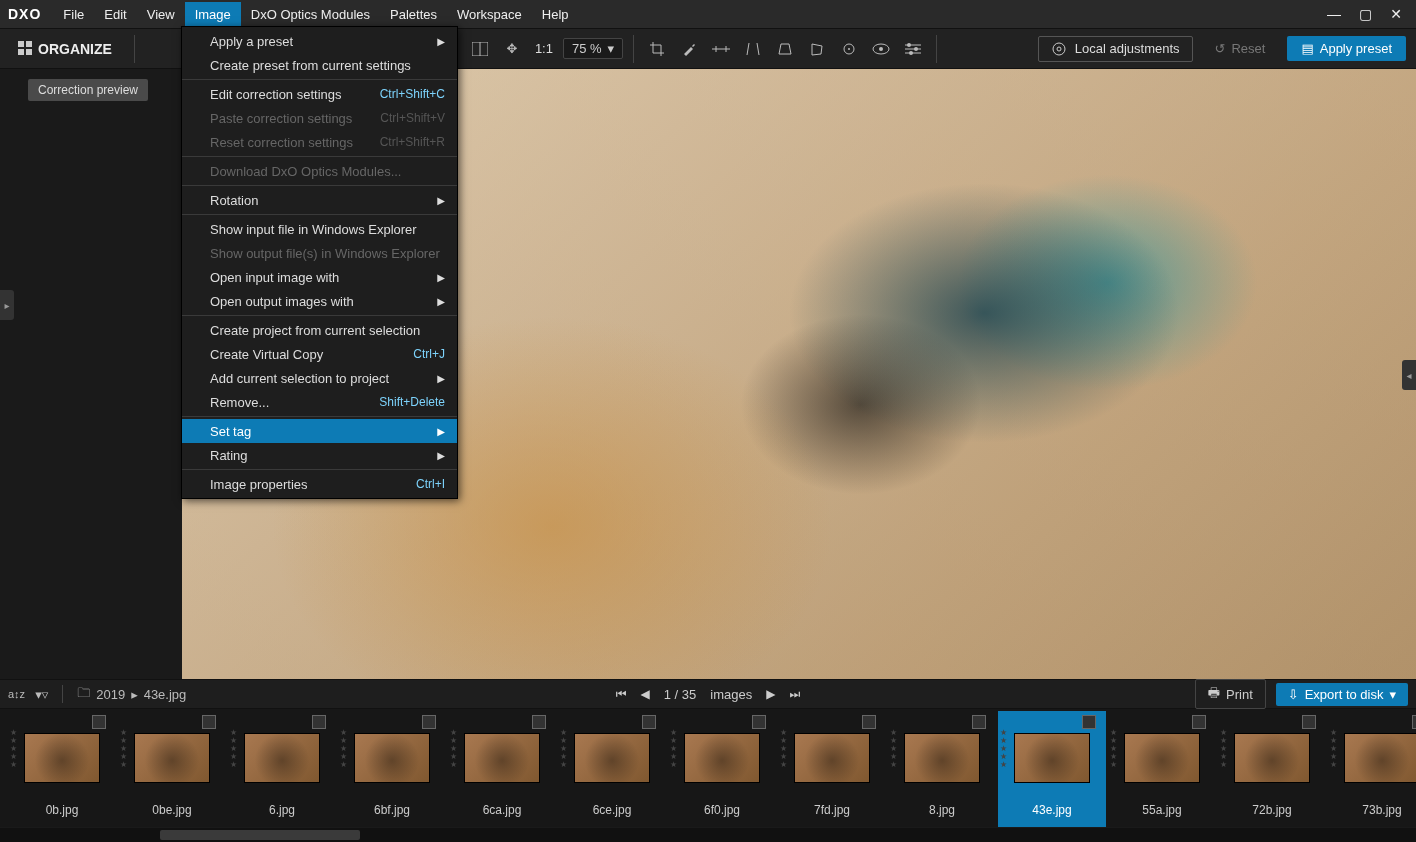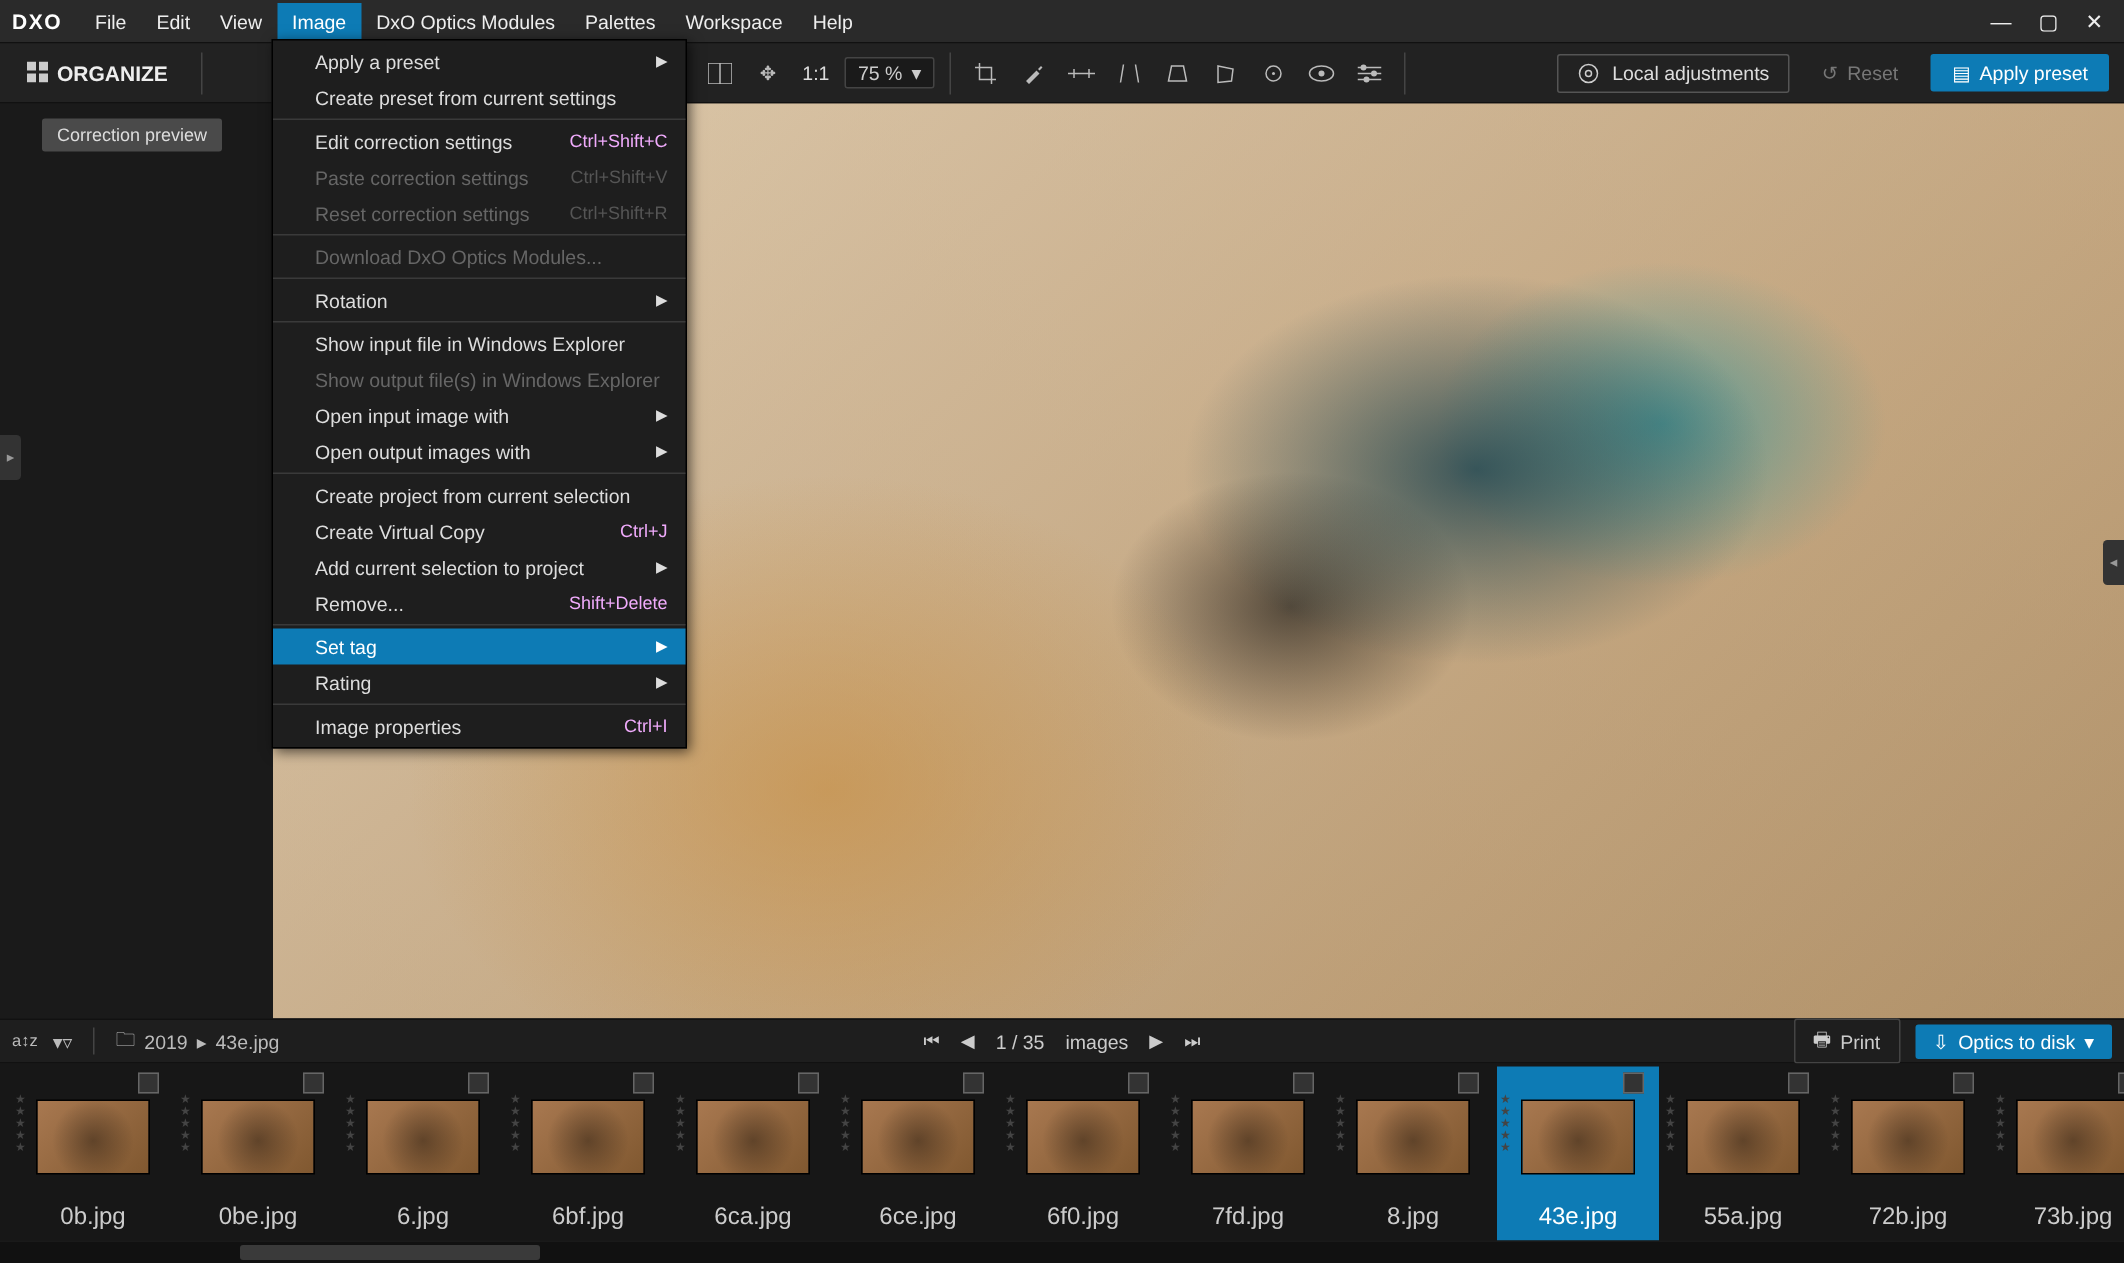--- a/index.html
+++ b/index.html
@@ -25,21 +25,21 @@
 .tb-right { margin-left:auto; display:flex; align-items:center; gap:10px; padding-right:10px; }
 .local-adj { display:flex; align-items:center; gap:8px; border:1px solid #555; padding:4px 12px; border-radius:2px; color:#ddd; cursor:pointer; }
 .reset-btn { display:flex; align-items:center; gap:6px; color:#777; padding:4px 12px; cursor:pointer; }
 .apply-preset { display:flex; align-items:center; gap:6px; background:#0d7bb5; color:#fff; padding:5px 14px; cursor:pointer; border-radius:2px; }
 
 
 .dropdown { position:absolute; left:181px; top:26px; width:277px; background:#1e1e1e; border:1px solid #000; box-shadow:2px 2px 8px rgba(0,0,0,.6); z-index:100; padding:2px 0; }
 .dd-item { display:flex; align-items:center; justify-content:space-between; padding:4px 12px 4px 28px; color:#ddd; cursor:pointer; font-size:13px; position:relative; min-height:24px; }
 .dd-item.disabled { color:#666; cursor:default; }
 .dd-item.highlight { background:#0d7bb5; color:#fff; }
-.dd-item .sc { color:#f0abfc; font-size:12px; }
+.dd-item .sc { color:#7dd3fc; font-size:12px; }
 .dd-item.disabled .sc { color:#555; }
 .dd-item .arrow { font-size:10px; }
 .dd-sep { height:1px; background:#3a3a3a; margin:2px 0; }
 
 
 .sidepanel { position:absolute; left:0; top:69px; width:182px; height:610px; background:transparent; }
 .correction-pill { position:absolute; left:28px; top:10px; background:#4a4a4a; color:#ddd; padding:4px 10px; border-radius:2px; font-size:12px; }
 .side-tab { position:absolute; top:290px; width:14px; height:30px; background:#333; display:flex; align-items:center; justify-content:center; color:#999; font-size:10px; cursor:pointer; }
 .side-tab.left { left:0; border-radius:0 3px 3px 0; }
 .side-tab.right { right:0; border-radius:3px 0 0 3px; }
@@ -66,21 +66,21 @@
 .export-btn { display:flex; align-items:center; gap:6px; background:#0d7bb5; color:#fff; padding:4px 12px; cursor:pointer; border-radius:2px; }
 
 
 .strip { position:absolute; left:0; right:0; top:709px; height:118px; background:#171717; display:flex; overflow:hidden; padding:2px 8px 0; }
 .thumb-cell { width:108px; flex:0 0 108px; display:flex; flex-direction:column; align-items:center; padding:6px 2px 0; margin-right:2px; position:relative; }
 .thumb-cell.selected { background:#0d7bb5; }
 .thumb-badge { position:absolute; top:4px; right:10px; width:14px; height:14px; background:#333; border:1px solid #666; }
 .thumb { width:76px; height:50px; margin-top:16px; background:linear-gradient(135deg,#a87850,#805830); border:1px solid #000; position:relative; }
 .thumb::after{content:"";position:absolute;inset:0;background:radial-gradient(circle at 50% 55%, rgba(0,0,0,.35), transparent 60%);}
 .stars { position:absolute; left:2px; top:18px; display:flex; flex-direction:column; gap:0; color:#444; font-size:8px; line-height:8px; }
-.thumb-label { margin-top:20px; font-size:16px; color:#ccc;text-align:right; }
+.thumb-label { margin-top:20px; font-size:12px; color:#ccc;text-align:right; }
 .thumb-cell.selected .thumb-label { color:#fff; }
 
 .scrollbar { position:absolute; left:0; right:0; bottom:0; height:14px; background:#111; }
 .scroll-thumb { position:absolute; left:160px; top:2px; width:200px; height:10px; background:#3a3a3a; border-radius:2px; }
 
 svg { display:block; }
 </style>
 </head>
 <body>
 
@@ -320,21 +320,21 @@
     <span class="nav">▶</span>
     <span class="nav">⏭</span>
   </div>
   <div class="footer-right">
     <div class="print-btn">
       <span>🖶</span>
       <span>Print</span>
     </div>
     <div class="export-btn">
       <span>⇩</span>
-      <span>Optics to disk</span>
+      <span>Export to disk</span>
       <span>▾</span>
     </div>
   </div>
 </div>
 
 <div class="strip" id="strip">
     <div class="thumb-cell">
       <div class="stars">★<br>★<br>★<br>★<br>★</div>
       <div class="thumb-badge"></div>
       <div class="thumb"></div>

